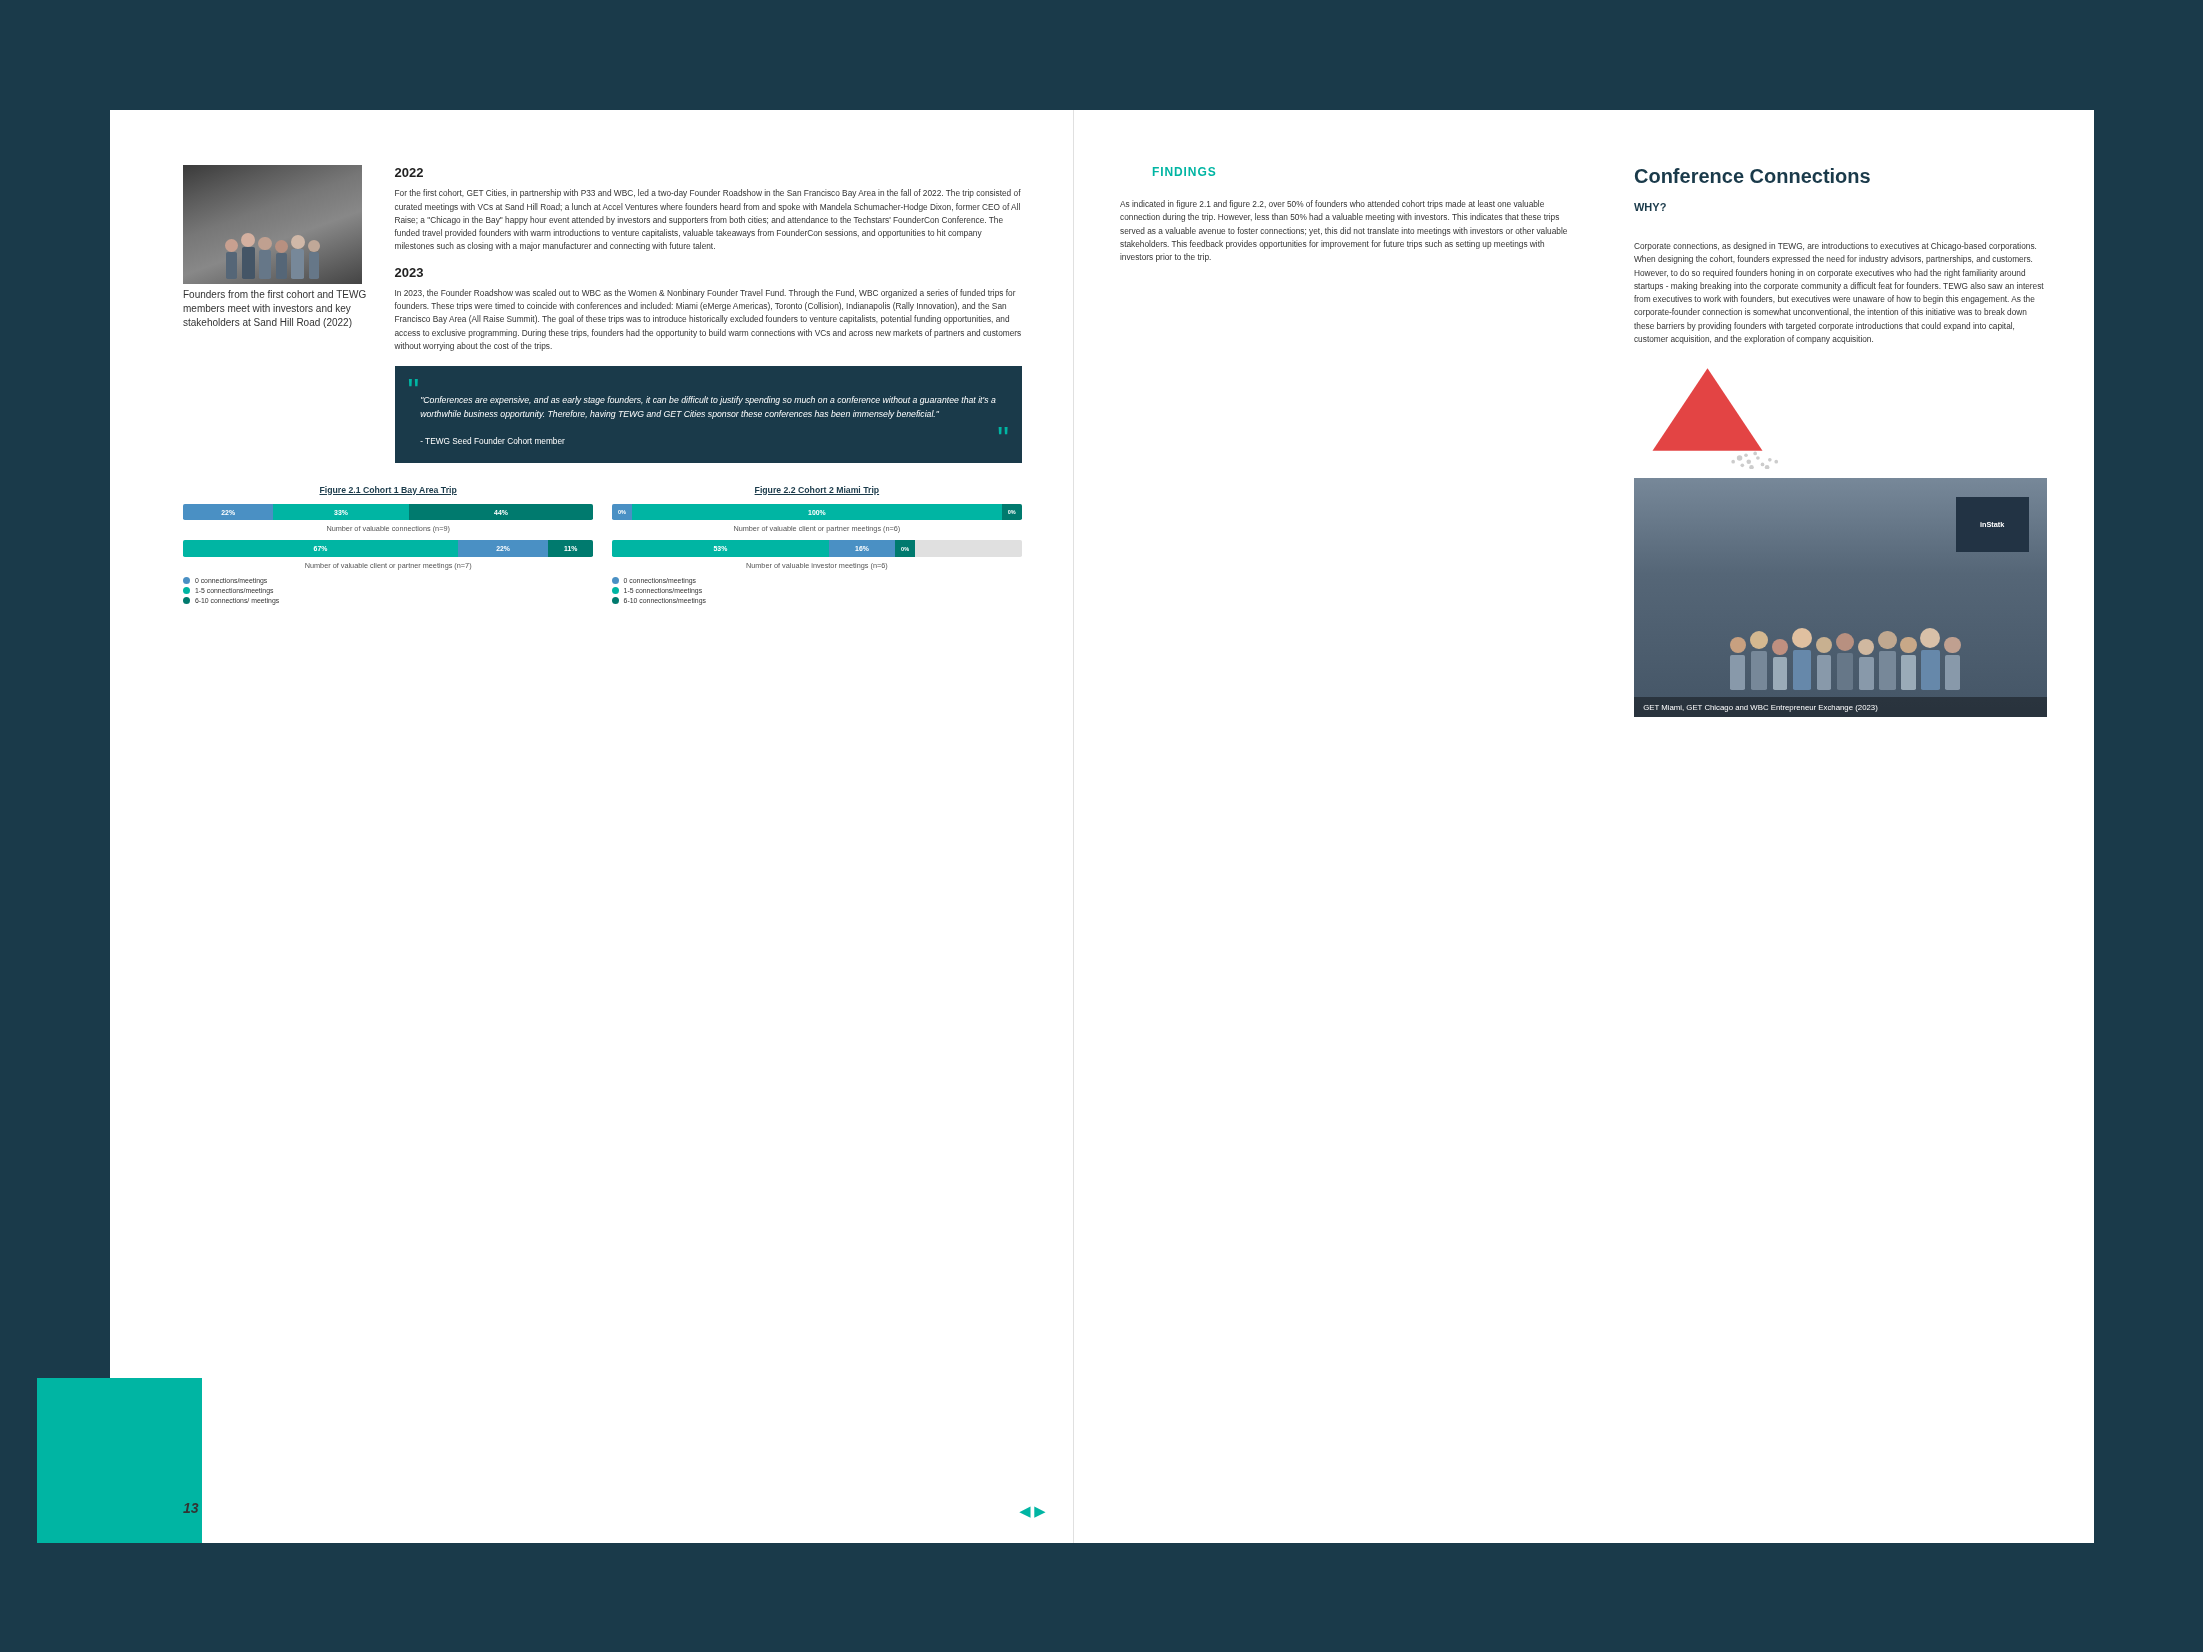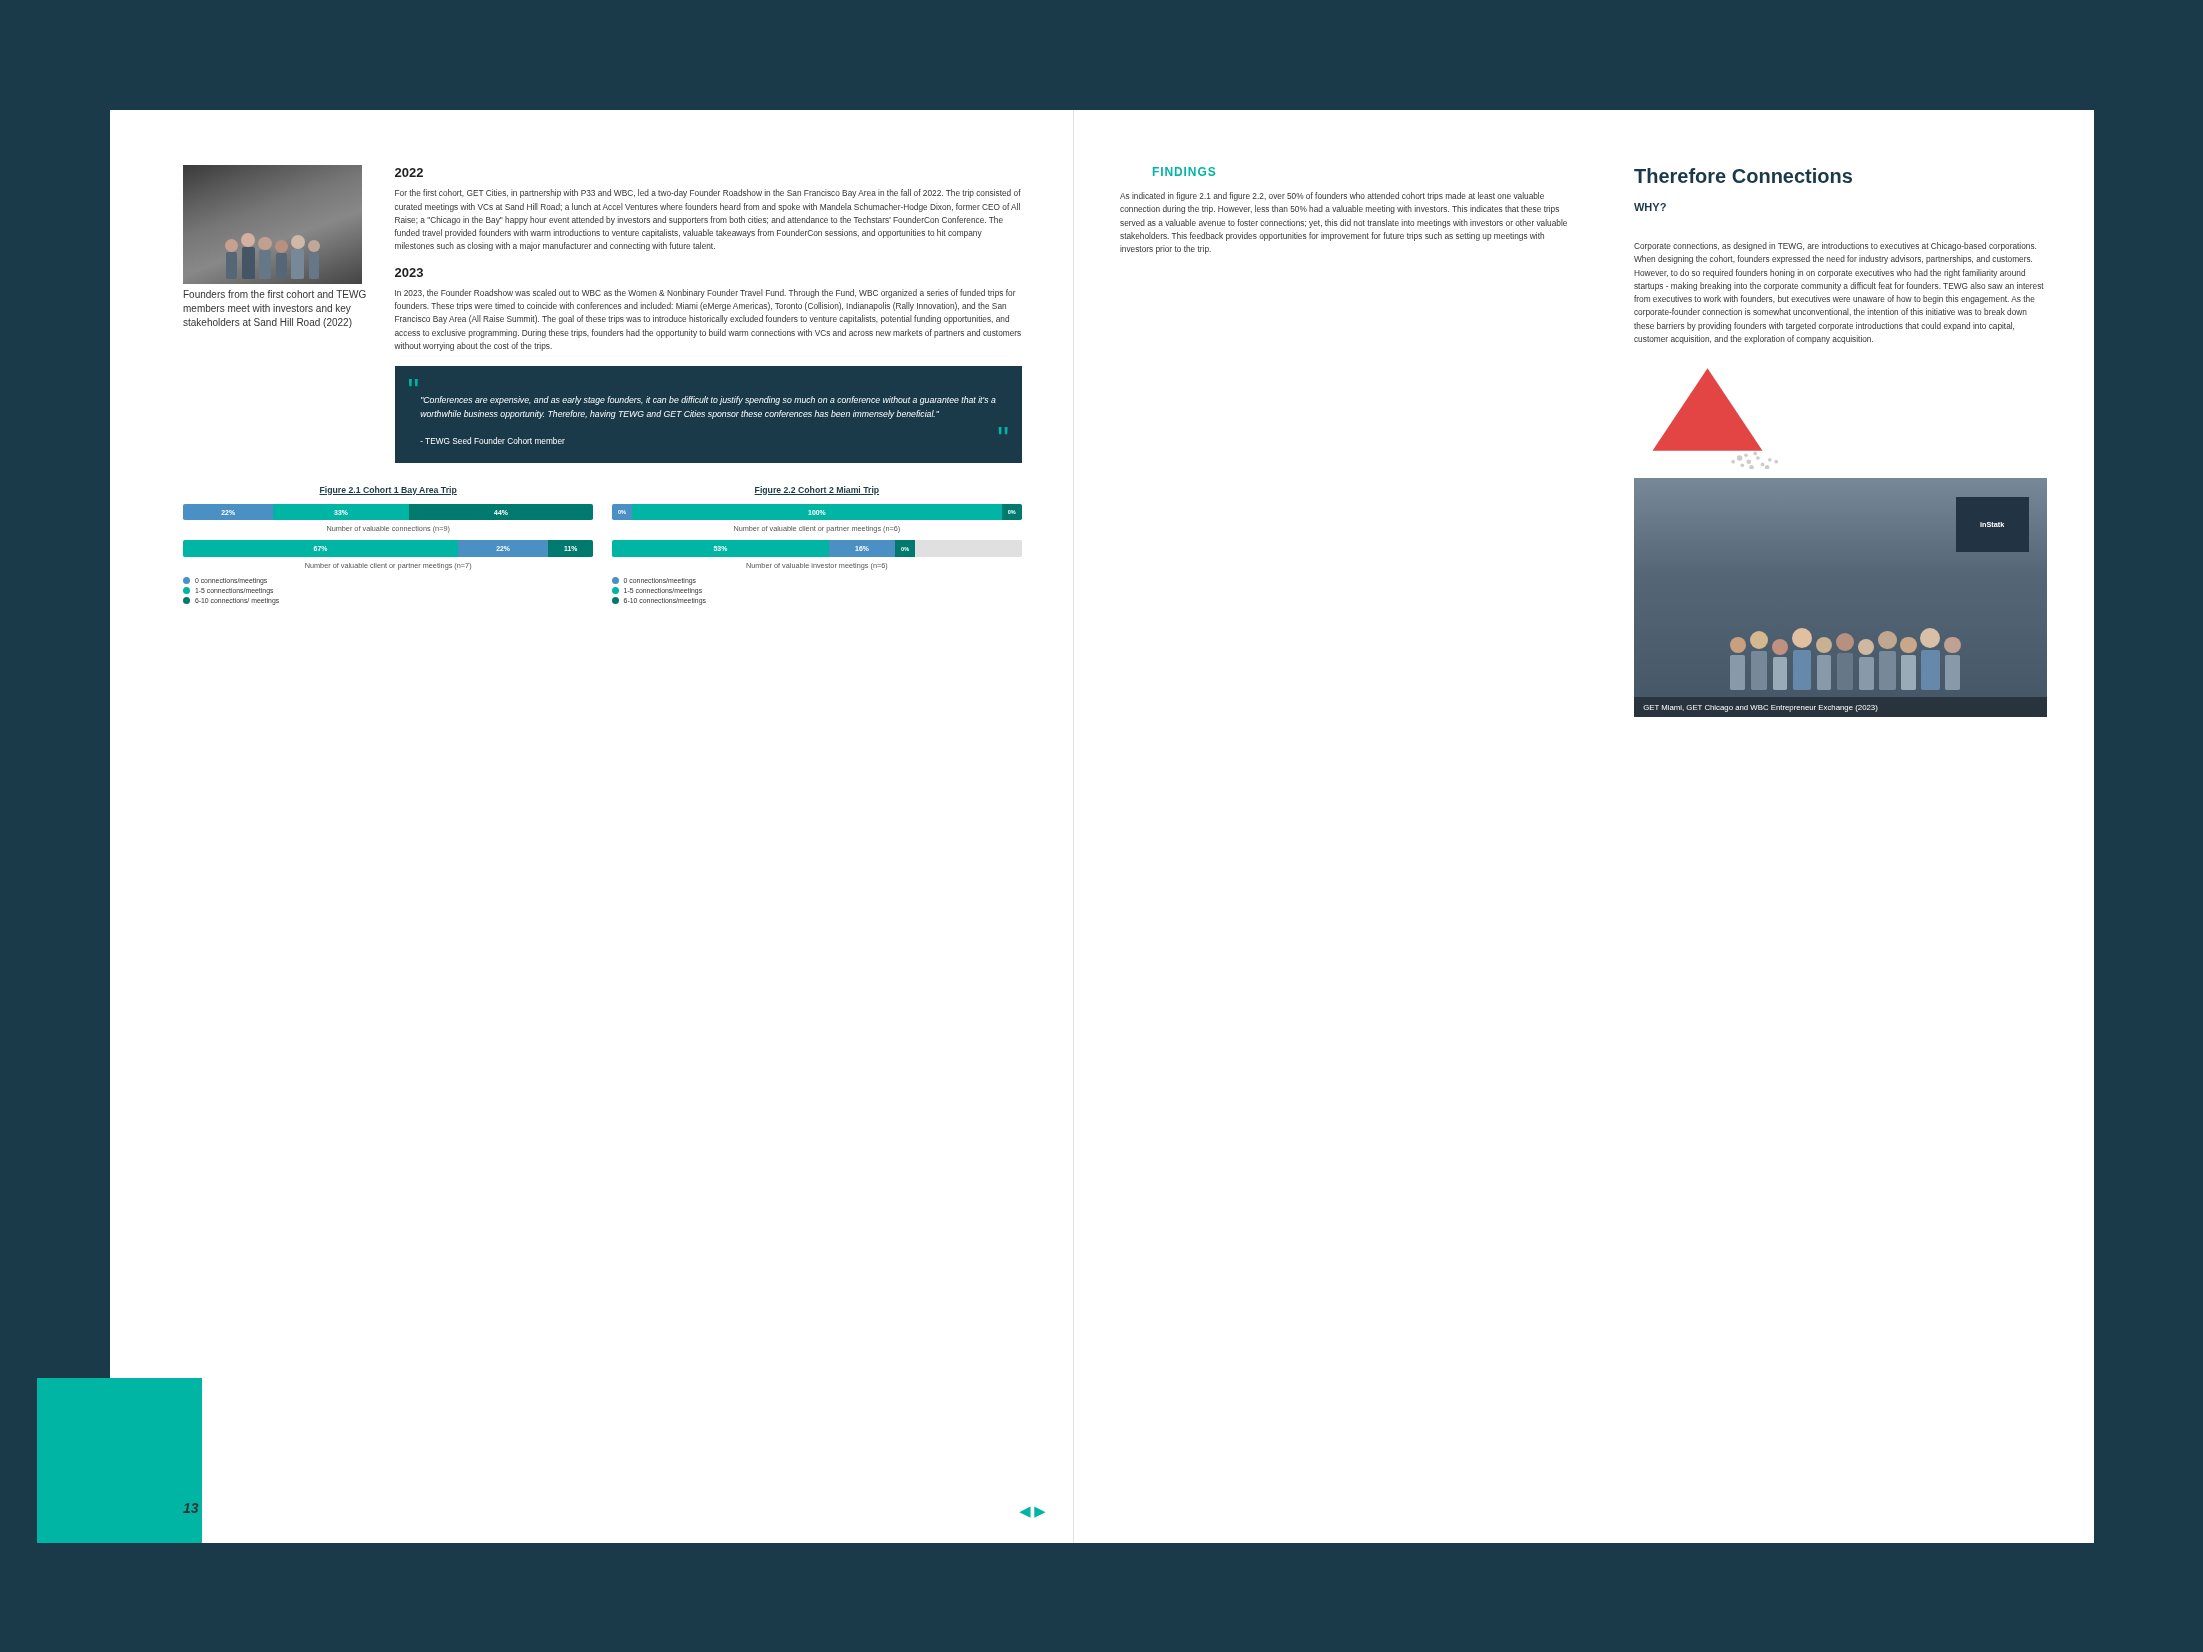--- a/index.html
+++ b/index.html
@@ -206,21 +206,21 @@
     }
     .right-right-col {
       width: 487px;
       padding: 55px 46px 55px 27.5px;
     }
 
     .findings-heading {
       font-size: 12px;
       font-weight: bold;
       color: #00b5a3;
-      margin-bottom: 11px;
+      margin-bottom: 19px;
       letter-spacing: 0.9px;
       padding-left: 32px;
     }
     .findings-text {
       font-size: 8.3px;
       line-height: 1.6;
       color: #333;
       margin-bottom: 18.4px;
     }
     
@@ -444,21 +444,21 @@
 
   <div class="right-page">
 
     <div class="right-left-col">
       <h2 class="findings-heading">FINDINGS</h2>
       <p class="findings-text">As indicated in figure 2.1 and figure 2.2, over 50% of founders who attended cohort trips made at least one valuable connection during the trip. However, less than 50% had a valuable meeting with investors. This indicates that these trips served as a valuable avenue to foster connections; yet, this did not translate into meetings with investors or other valuable stakeholders. This feedback provides opportunities for improvement for future trips such as setting up meetings with investors prior to the trip.</p>
 
     </div>
 
     <div class="right-right-col">
-      <h1 class="corp-title">Therefore Connections</h1>
+      <h1 class="corp-title">Conference Connections</h1>
       <h3 class="why-heading">WHY?</h3>
       <p class="corp-text">Corporate connections, as designed in TEWG, are introductions to executives at Chicago-based corporations. When designing the cohort, founders expressed the need for industry advisors, partnerships, and customers. However, to do so required founders honing in on corporate executives who had the right familiarity around startups - making breaking into the corporate community a difficult feat for founders. TEWG also saw an interest from executives to work with founders, but executives were unaware of how to begin this engagement. As the corporate-founder connection is somewhat unconventional, the intention of this initiative was to break down these barriers by providing founders with targeted corporate introductions that could expand into capital, customer acquisition, and the exploration of company acquisition.</p>
 
       <div class="triangle-decoration">
         <svg class="triangle-svg" width="147" height="110" viewBox="0 0 160 120">
 
           <polygon points="80,10 140,100 20,100" fill="#e03030" opacity="0.9"></polygon>
 
           <circle cx="115" cy="108" r="3" fill="#ccc"></circle>
           <circle cx="125" cy="112" r="2.5" fill="#ccc"></circle>

